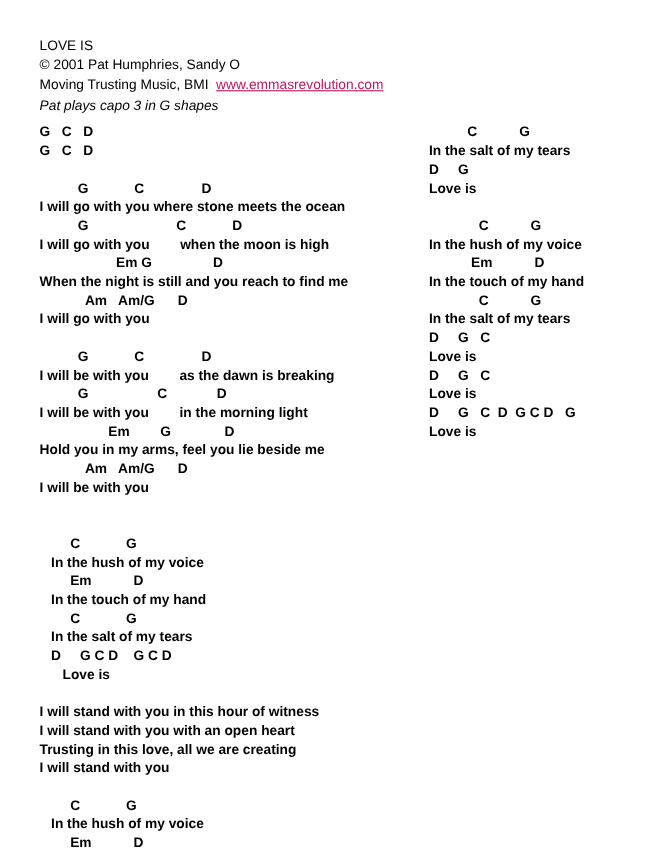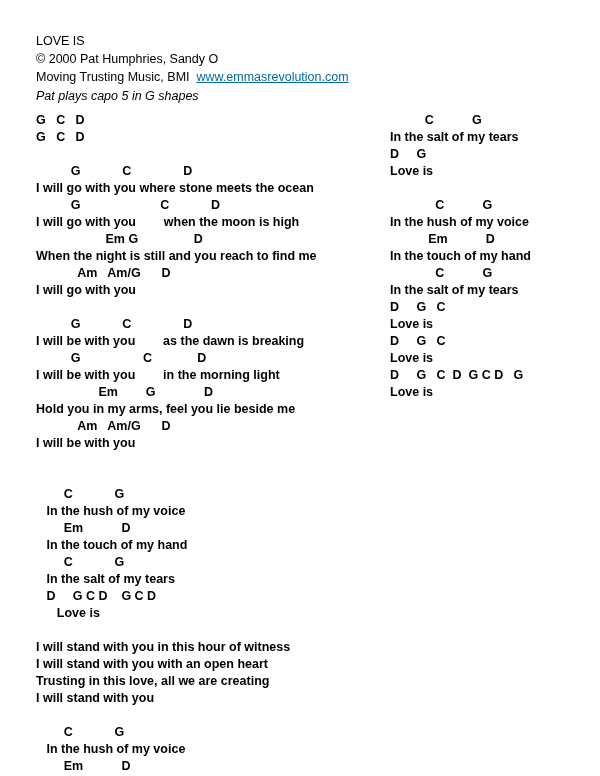--- a/index.html
+++ b/index.html
@@ -26,21 +26,21 @@
     left: 36px;
     top: 32px;
     font-size: 12.5px;
     line-height: 18px;
   }
   .header div {
     white-space: pre;
   }
   .header a,
   .header .link {
-    color: #0369a1;
+    color: #be185d;
     text-decoration: underline;
   }
   .header .capo {
     font-style: italic;
     margin-top: 1px;
   }
   .col {
     position: absolute;
     font-size: 12.5px;
     line-height: 17px;
@@ -65,21 +65,21 @@
   }
   
 </style>
 </head>
 <body>
 
 <div class="page">
 
   <div class="header">
     <div>LOVE IS</div>
-    <div>© 2000 Pat Humphries, Sandy O</div>
+    <div>© 2001 Pat Humphries, Sandy O</div>
     <div><span>Moving Trusting Music, BMI</span><span>  </span><span class="link">www.emmasrevolution.com</span></div>
-    <div class="capo">Pat plays capo 5 in G shapes</div>
+    <div class="capo">Pat plays capo 3 in G shapes</div>
   </div>
 
   <div class="col col-left"><div class="line">G   C   D</div><div class="line">G   C   D</div><div class="blank">&nbsp;</div><div class="line">          G            C               D</div><div class="line">I will go with you where stone meets the ocean</div><div class="line">          G                       C            D</div><div class="line">I will go with you        when the moon is high</div><div class="line">                    Em G                D</div><div class="line">When the night is still and you reach to find me</div><div class="line">            Am   Am/G      D</div><div class="line">I will go with you</div><div class="blank">&nbsp;</div><div class="line">          G            C               D</div><div class="line">I will be with you        as the dawn is breaking</div><div class="line">          G                  C             D</div><div class="line">I will be with you        in the morning light</div><div class="line">                  Em        G              D</div><div class="line">Hold you in my arms, feel you lie beside me</div><div class="line">            Am   Am/G      D</div><div class="line">I will be with you</div><div class="blank">&nbsp;</div><div class="blank">&nbsp;</div><div class="line">        C            G</div><div class="line">   In the hush of my voice</div><div class="line">        Em           D</div><div class="line">   In the touch of my hand</div><div class="line">        C            G</div><div class="line">   In the salt of my tears</div><div class="line">   D     G C D    G C D</div><div class="line">      Love is</div><div class="blank">&nbsp;</div><div class="line">I will stand with you in this hour of witness</div><div class="line">I will stand with you with an open heart</div><div class="line">Trusting in this love, all we are creating</div><div class="line">I will stand with you</div><div class="blank">&nbsp;</div><div class="line">        C            G</div><div class="line">   In the hush of my voice</div><div class="line">        Em           D</div><div class="line">   In the touch of my hand</div></div>
   <div class="col col-right"><div class="line">          C           G</div><div class="line">In the salt of my tears</div><div class="line">D     G</div><div class="line">Love is</div><div class="blank">&nbsp;</div><div class="line">             C           G</div><div class="line">In the hush of my voice</div><div class="line">           Em           D</div><div class="line">In the touch of my hand</div><div class="line">             C           G</div><div class="line">In the salt of my tears</div><div class="line">D     G   C</div><div class="line">Love is</div><div class="line">D     G   C</div><div class="line">Love is</div><div class="line">D     G   C  D  G C D   G</div><div class="line">Love is</div></div>
 
 </div>
 
 </body></html>

